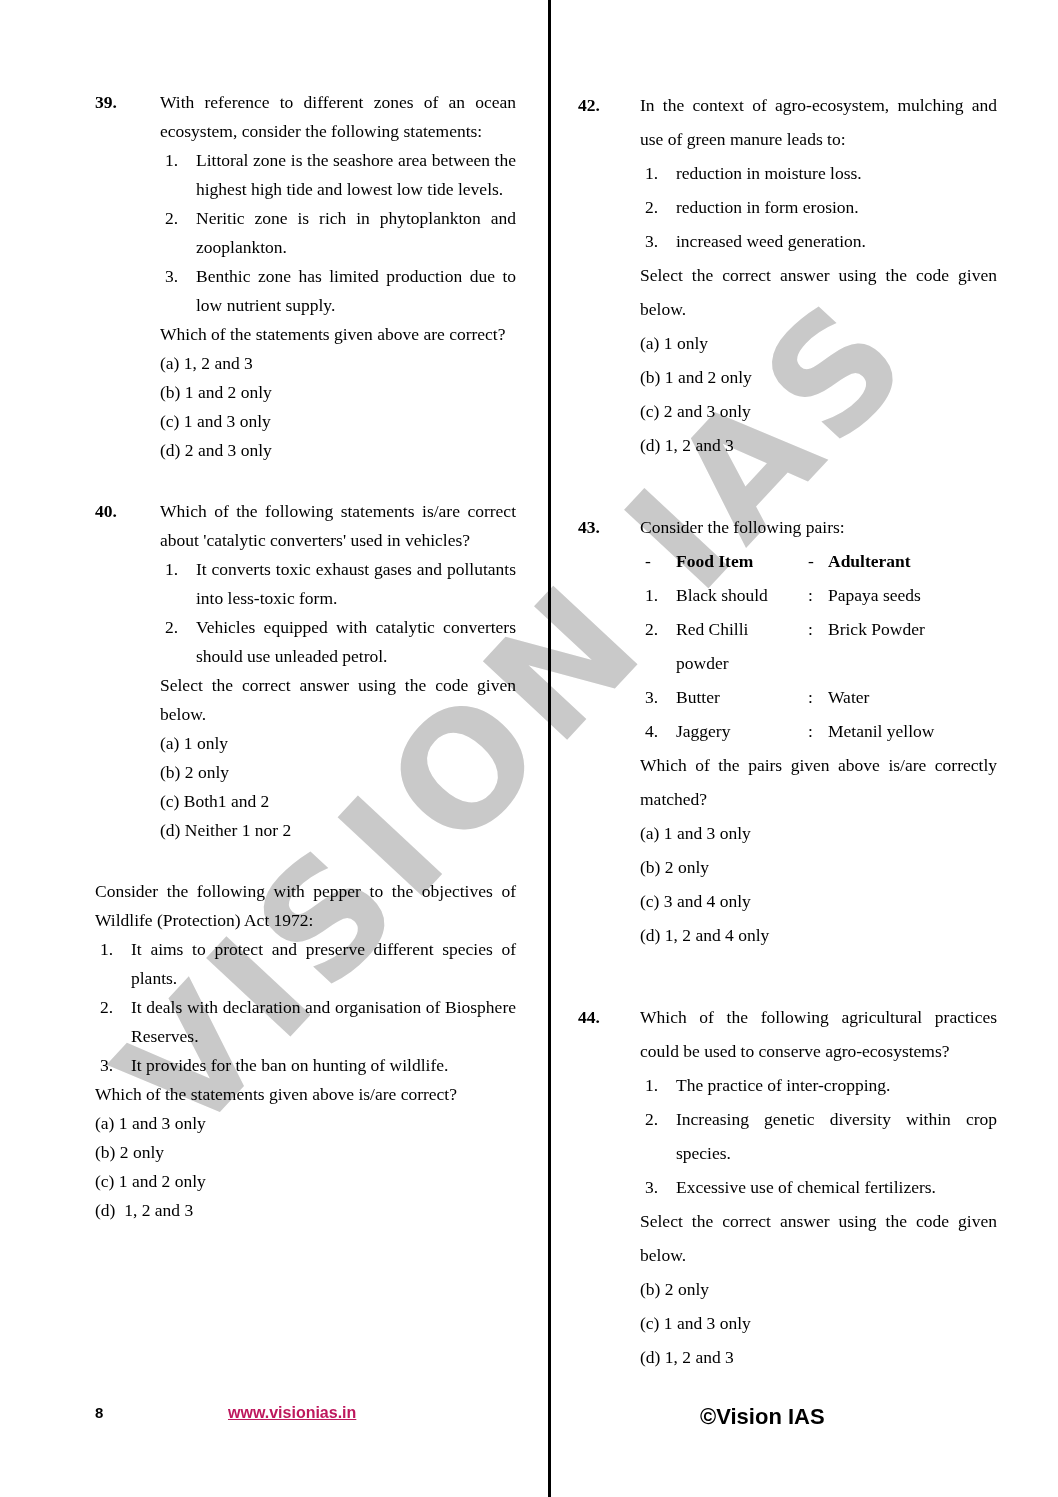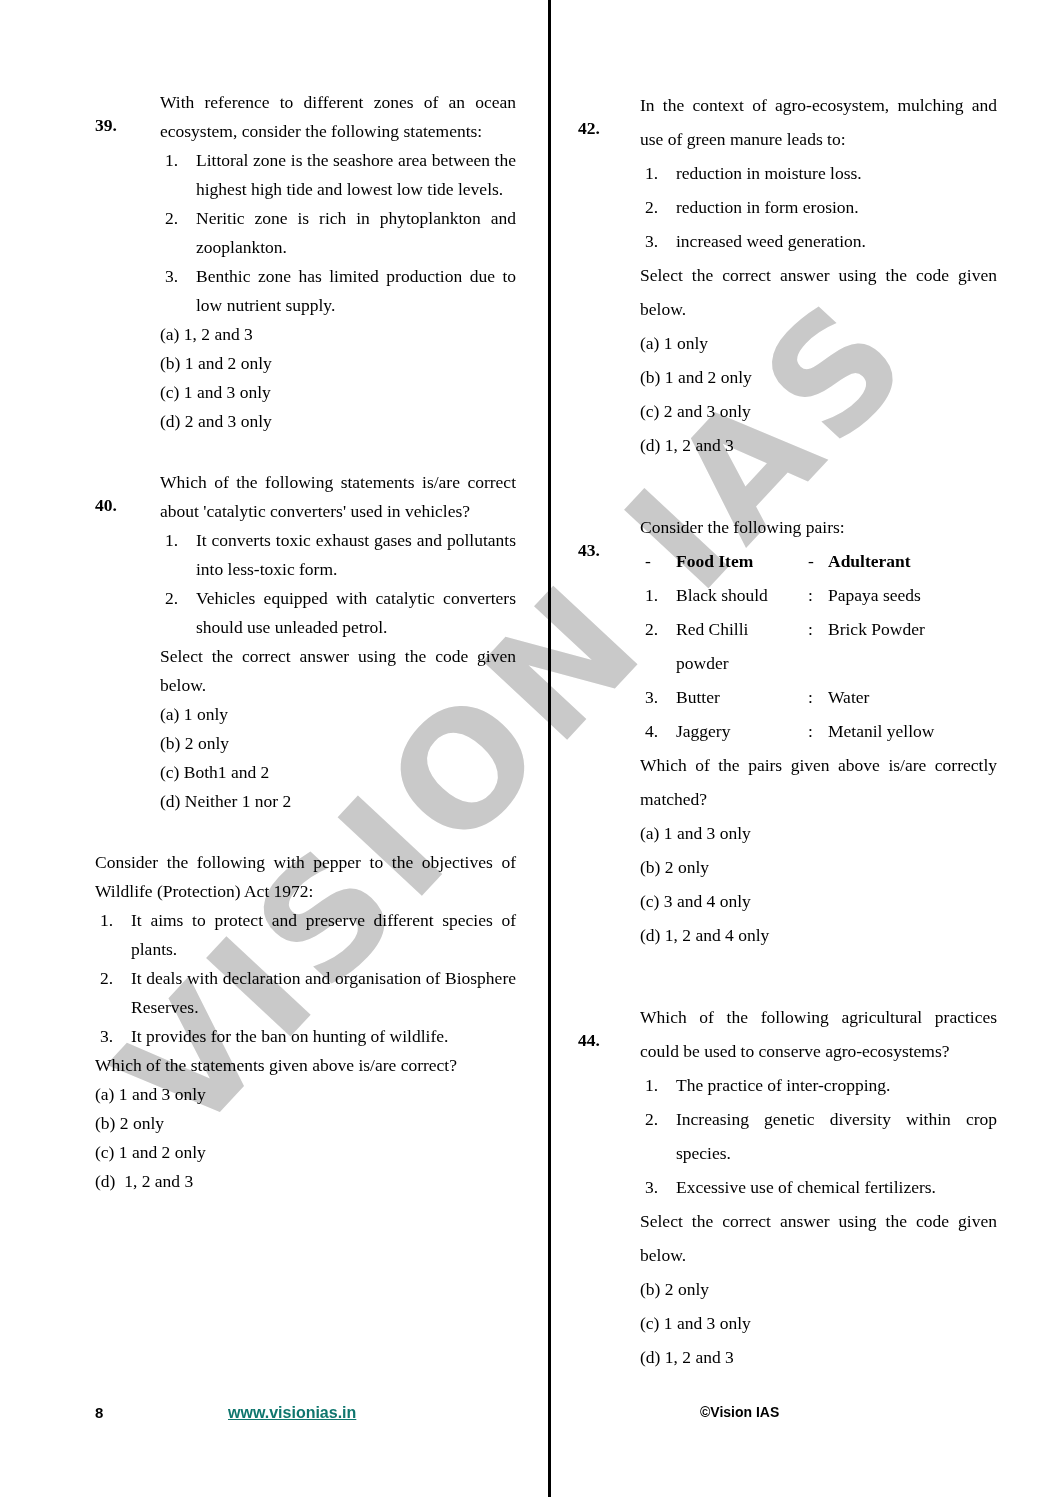--- a/index.html
+++ b/index.html
@@ -36,21 +36,20 @@
   .col-right { left:578px; width:419px; }
 
   .question { display:flex; }
   .col-left  .question { margin-bottom:32px; }
   .col-right .question { margin-bottom:48px; }
 
   .qnum {
     flex-shrink:0;
     font-weight:bold;
     font-size:17.5px;
-    margin-top:23px;
   }
   .col-left  .qnum { width:65px; line-height:29px; }
   .col-right .qnum { width:62px; line-height:34px; }
 
   .qbody { flex:1; font-size:17.5px; }
   .col-left  .qbody { line-height:29px; }
   .col-right .qbody { line-height:34px; }
 
   .just { text-align:justify; }
 
@@ -68,27 +67,27 @@
 
   .footer-page {
     position:absolute; left:95px; top:1404px;
     font-family:"Liberation Sans", sans-serif;
     font-size:15px; font-weight:bold; z-index:1;
   }
   .footer-site {
     position:absolute; left:228px; top:1404px;
     font-family:"Liberation Sans", sans-serif;
     font-size:16px; font-weight:bold;
-    color:#0f766e; text-decoration:underline;
+    color:#be185d; text-decoration:underline;
     z-index:1; cursor:pointer;
   }
   .footer-copy {
     position:absolute; left:700px; top:1404px;
     font-family:"Liberation Sans", sans-serif;
-    font-size:14px; font-weight:bold; z-index:1;
+    font-size:22px; font-weight:bold; z-index:1;
   }
 </style>
 </head>
 <body>
 
 <div class="watermark">VISION IAS</div>
 <div class="divider"></div>
 
 <div class="col col-left">
 
@@ -101,20 +100,21 @@
         <span class="stext">Littoral zone is the seashore area between the highest high tide and lowest low tide levels.</span>
       </div>
       <div class="stmt">
         <span class="snum">2.</span>
         <span class="stext">Neritic zone is rich in phytoplankton and zooplankton.</span>
       </div>
       <div class="stmt">
         <span class="snum">3.</span>
         <span class="stext">Benthic zone has limited production due to low nutrient supply.</span>
       </div>
+      <div class="just">Which of the statements given above are correct?</div>
       <div class="opt">(a) 1, 2 and 3</div>
       <div class="opt">(b) 1 and 2 only</div>
       <div class="opt">(c) 1 and 3 only</div>
       <div class="opt">(d) 2 and 3 only</div>
     </div>
   </div>
 
   <div class="question">
     <div class="qnum">40.</div>
     <div class="qbody">

